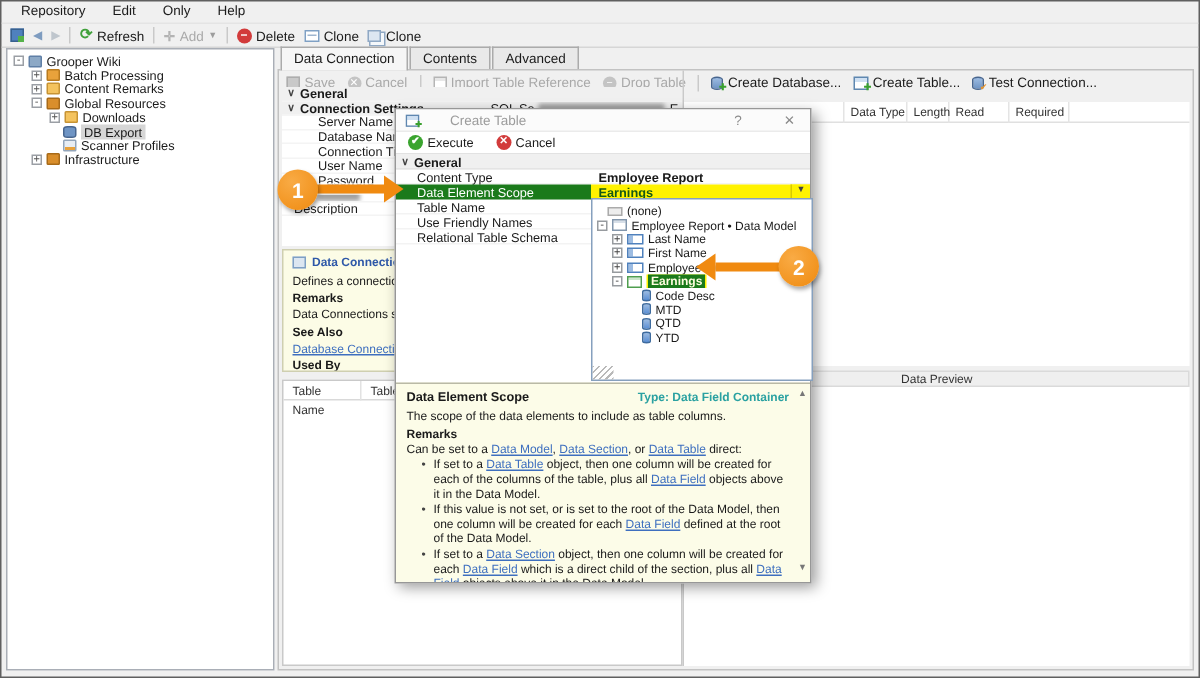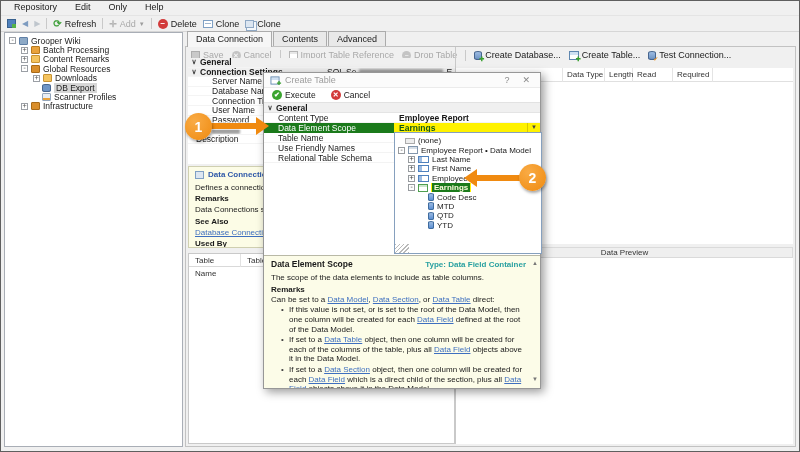--- a/index.html
+++ b/index.html
@@ -80,21 +80,21 @@
   .band{height:11px;background:#EFEFEF;border:1px solid #DADADA;text-align:center;font-size:8px;color:#333;line-height:10px}
   .tcband{position:absolute;left:0;top:10px;right:0}
   .tchdr{position:absolute;left:0;top:21px;right:0;height:14px;background:#fff;border-bottom:1px solid #E0E0E0;display:flex;font-size:8px;color:#333;align-items:center}
   .tchdr span{height:14px;line-height:14px;padding-left:4px;border-right:1px solid #E4E4E4}
   .tcbody{position:absolute;left:0;top:35px;right:0;height:162px;background:#fff}
   .dpband{position:absolute;left:0;top:200px;right:0}
   .dpbody{position:absolute;left:0;top:211px;right:0;bottom:0;background:#fff}
 
   
   .dialog{position:absolute;left:262px;top:71px;width:278px;height:317px;background:#fff;border:1px solid #979797;box-shadow:3px 3px 9px rgba(0,0,0,.40);z-index:10}
-  .dlg-title{height:15px;display:flex;align-items:center;gap:5px;padding:0 6px;background:#FBFBFB;border-bottom:1px solid #EBEBEB;color:#9C9C9C}
+  .dlg-title{height:15px;display:flex;align-items:center;gap:20px;padding:0 6px;background:#FBFBFB;border-bottom:1px solid #EBEBEB;color:#9C9C9C}
   .dlg-title .grow{flex:1}
   .dlg-btn{color:#8A8A8A;font-size:9px;padding:0 4px}
   .dlg-toolbar{height:15px;display:flex;align-items:center;gap:9px;padding-left:5px;border-bottom:1px solid #E2E2E2;font-size:8.5px}
   .ok-ico{width:10px;height:10px;border-radius:50%;background:#3AA42F;color:#fff;font-size:7px;line-height:10px;text-align:center;font-weight:bold}
   .no-ico{width:10px;height:10px;border-radius:50%;background:#D23B3B;color:#fff;font-size:7px;line-height:10px;text-align:center;font-weight:bold}
   .drow{display:flex;align-items:center;height:10px;font-size:8.5px;border-bottom:1px solid #F3F3F3;white-space:nowrap}
   .drow.group{background:#F0F0F0;font-weight:bold;border-bottom:1px solid #E4E4E4}
   .drow .chev{width:12px;text-align:center;font-size:7px;color:#444}
   .drow .dl{flex:0 0 130px;padding-left:14px;height:10px;line-height:10px}
   .drow .dv{flex:1;padding-left:5px;height:10px;line-height:10px}
@@ -419,22 +419,22 @@
     <div class="helppanel">
       <span class="scr" style="top:3px">▲</span>
       <span class="scr" style="bottom:3px">▼</span>
       <div class="help-hdr">
         <span class="ht">Data Element Scope</span>
         <span class="tt">Type: Data Field Container</span>
       </div>
       <div>The scope of the data elements to include as table columns.</div>
       <div class="b" style="margin-top:3px">Remarks</div>
       <div><span>Can be set to a </span><span class="lnk">Data Model</span><span>, </span><span class="lnk">Data Section</span><span>, or </span><span class="lnk">Data Table</span><span> direct:</span></div>
+      <div class="bullet"><span>If set to a </span><span class="lnk">Data Table</span><span> object, then one column will be created for each of the columns of the table, plus all </span><span class="lnk">Data Field</span><span> objects above it in the Data Model.</span></div>
       <div class="bullet"><span>If this value is not set, or is set to the root of the Data Model, then one column will be created for each </span><span class="lnk">Data Field</span><span> defined at the root of the Data Model.</span></div>
-      <div class="bullet"><span>If set to a </span><span class="lnk">Data Table</span><span> object, then one column will be created for each of the columns of the table, plus all </span><span class="lnk">Data Field</span><span> objects above it in the Data Model.</span></div>
       <div class="bullet"><span>If set to a </span><span class="lnk">Data Section</span><span> object, then one column will be created for each </span><span class="lnk">Data Field</span><span> which is a direct child of the section, plus all </span><span class="lnk">Data Field</span><span> objects above it in the Data Model.</span></div>
 
     </div>
   </div>
 
   <div class="badge" style="left:184px;top:112px">1</div>
   <div class="ashaft" style="left:208px;top:122px;width:48px"></div>
   <div class="ahead right" style="left:255px;top:116px"></div>
 
   <div class="badge" style="left:518px;top:163px">2</div>

